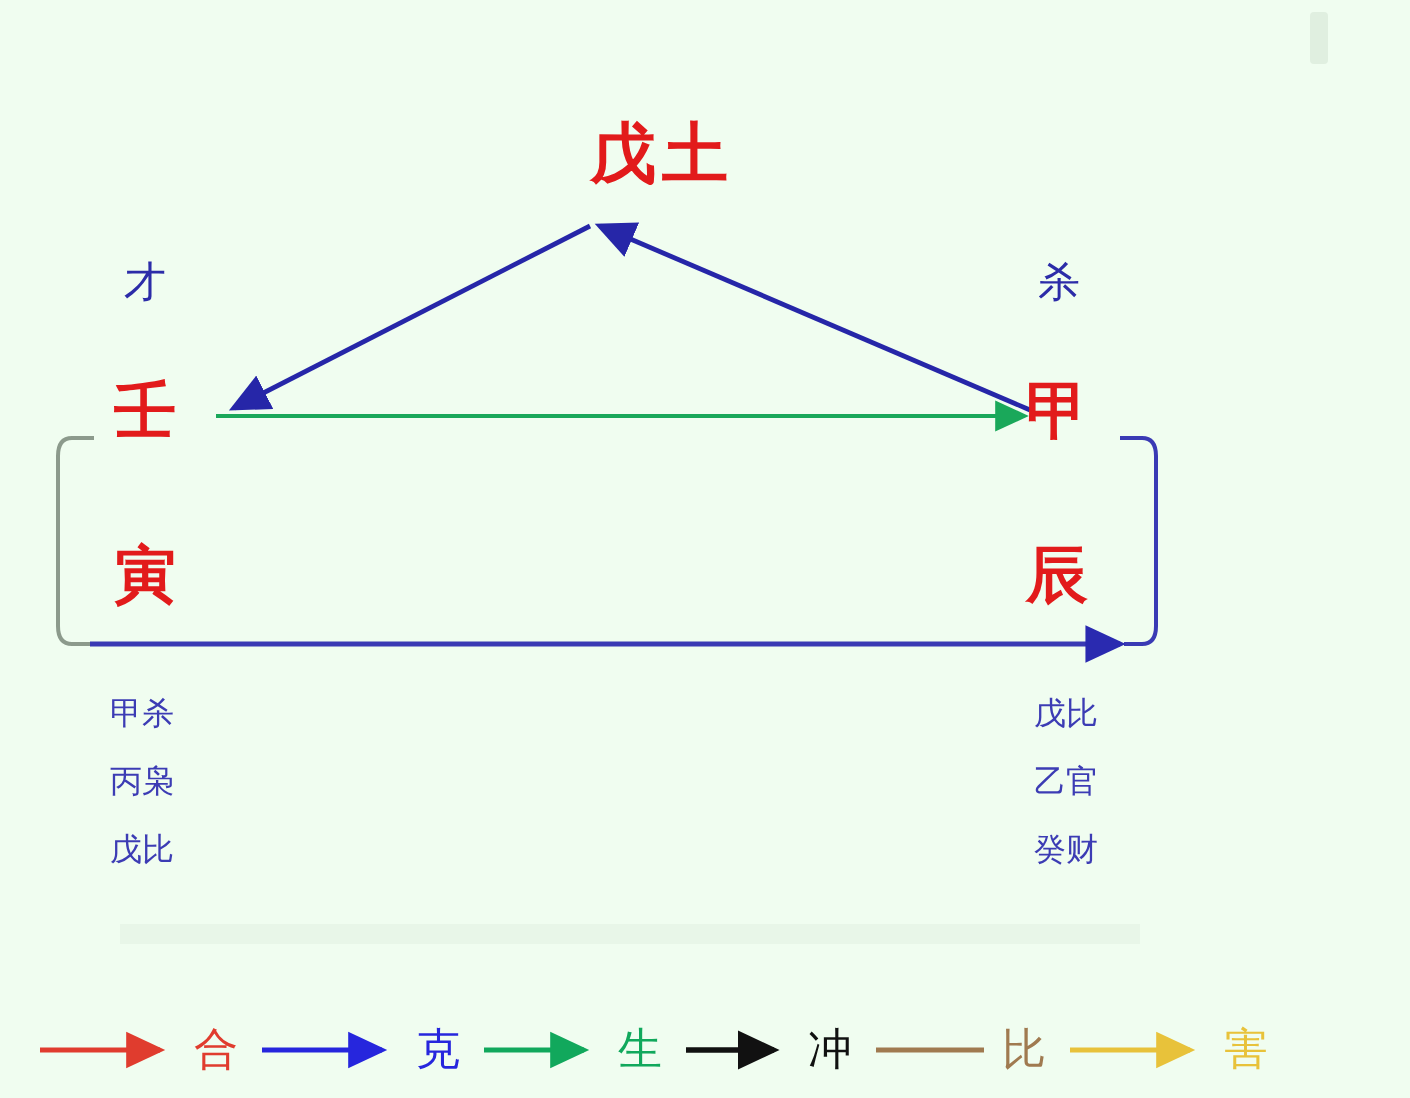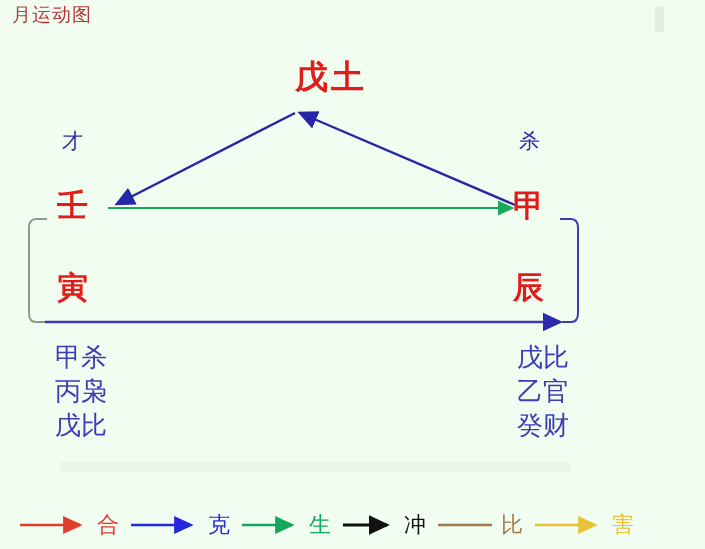--- a/index.html
+++ b/index.html
@@ -77,21 +77,21 @@
     top: 127px;
     font-size: 21px;
   }
   #label-right-top {
     left: 519px;
     top: 127px;
     font-size: 21px;
   }
 
   .hidden-stem-col {
-    font-size: 26px;
+    font-size: 16px;
     color: #3c3cb4;
     line-height: 34px;
     white-space: nowrap;
   }
   #hidden-left { left: 55px; top: 340px; }
   #hidden-right { left: 517px; top: 340px; }
 
   #diagram-svg {
     left: 0;
     top: 0;
@@ -144,21 +144,20 @@
   }
 </style>
 </head>
 <body>
 
 <div id="root">
 
   <div id="watermark" class="abs"></div>
   <div id="watermark-band" class="abs"></div>
 
-  <div id="title" class="abs">月运动图</div>
 
   <svg id="diagram-svg" class="abs" viewBox="0 0 705 549" xmlns="http://www.w3.org/2000/svg">
     <defs>
       <marker id="ah-blue" markerWidth="9" markerHeight="9" refX="7.2" refY="4.5" orient="auto" markerUnits="strokeWidth">
         <path d="M0,0.6 L8.4,4.5 L0,8.4 z" fill="#2626a8"></path>
       </marker>
       <marker id="ah-green" markerWidth="9" markerHeight="9" refX="7.2" refY="4.5" orient="auto" markerUnits="strokeWidth">
         <path d="M0,0.6 L8.4,4.5 L0,8.4 z" fill="#1aa85a"></path>
       </marker>
       <marker id="ah-navy" markerWidth="9" markerHeight="9" refX="7.2" refY="4.5" orient="auto" markerUnits="strokeWidth">

